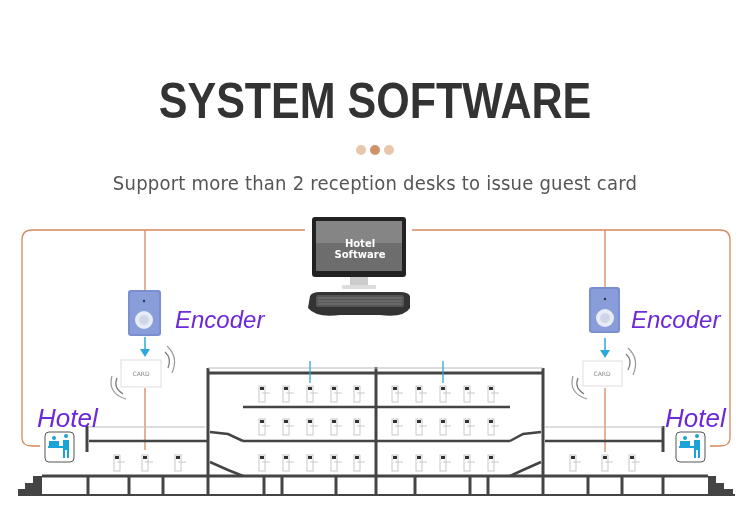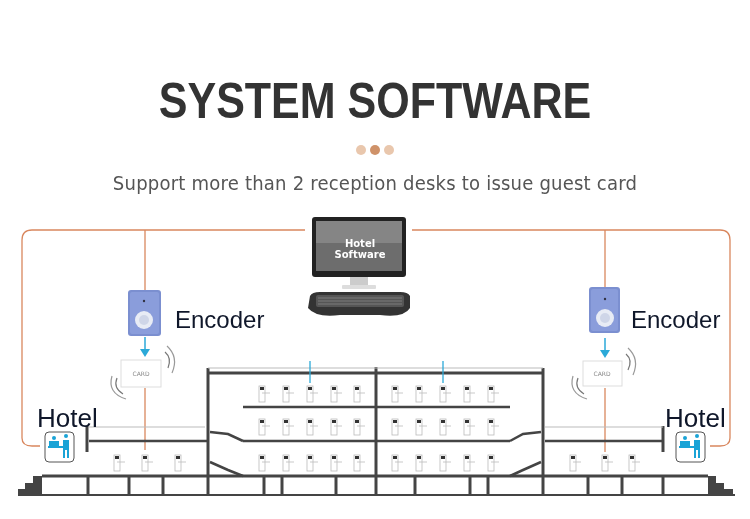--- a/index.html
+++ b/index.html
@@ -1,21 +1,21 @@
 <!DOCTYPE html>
 <html><head>
 <meta charset="utf-8">
 <style>
   html,body{margin:0;padding:0;background:#fff;}
   body{width:750px;height:519px;position:relative;overflow:hidden;font-family:"Liberation Sans",sans-serif;}
   .title{position:absolute;left:0;width:750px;top:72px;text-align:center;font-family:"Liberation Sans",sans-serif;font-weight:bold;font-size:50px;color:#333;letter-spacing:0px;transform:scaleX(0.86);transform-origin:center;}
   .dots{position:absolute;left:356px;top:145px;display:flex;gap:4px;}
   .dot{width:10px;height:10px;border-radius:50%;}
   .subtitle{position:absolute;left:0;width:750px;top:172px;text-align:center;font-size:19px;color:#555;font-family:"DejaVu Sans",sans-serif;font-weight:normal;letter-spacing:0.2px;transform:scaleX(0.95);}
-  .label{position:absolute;font-family:"Liberation Sans",sans-serif;color:#0f172a;}
+  .label{position:absolute;font-family:"Liberation Sans",sans-serif;color:#6d28d9;font-style:italic;}
   .enc-label{font-size:24px;}
   .hotel-label{font-size:26px;}
   svg.diagram{position:absolute;left:0;top:0;}
   .screen-text{position:absolute;left:318px;top:238px;width:84px;text-align:center;font-size:10px;font-weight:bold;color:#fff;font-family:"DejaVu Sans",sans-serif;}
   .card-text{position:absolute;font-size:6px;color:#888;font-family:"DejaVu Sans",sans-serif;text-align:center;width:48px;}
 </style>
 </head>
 <body>
 
 <div class="title">SYSTEM SOFTWARE</div>

